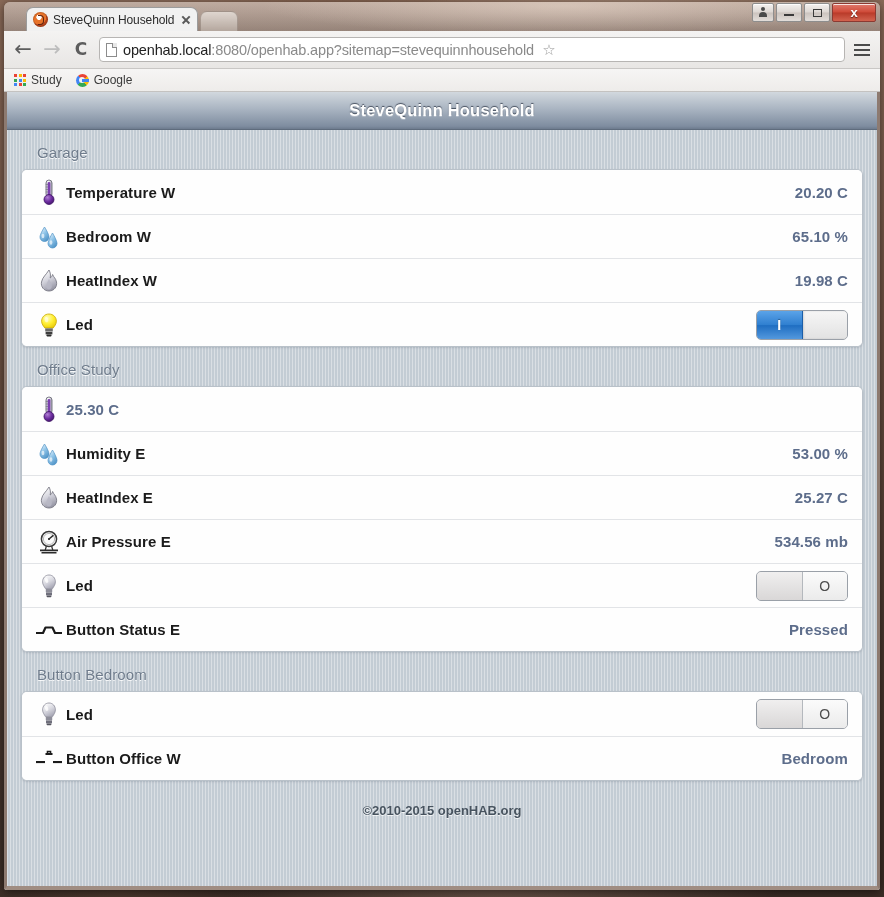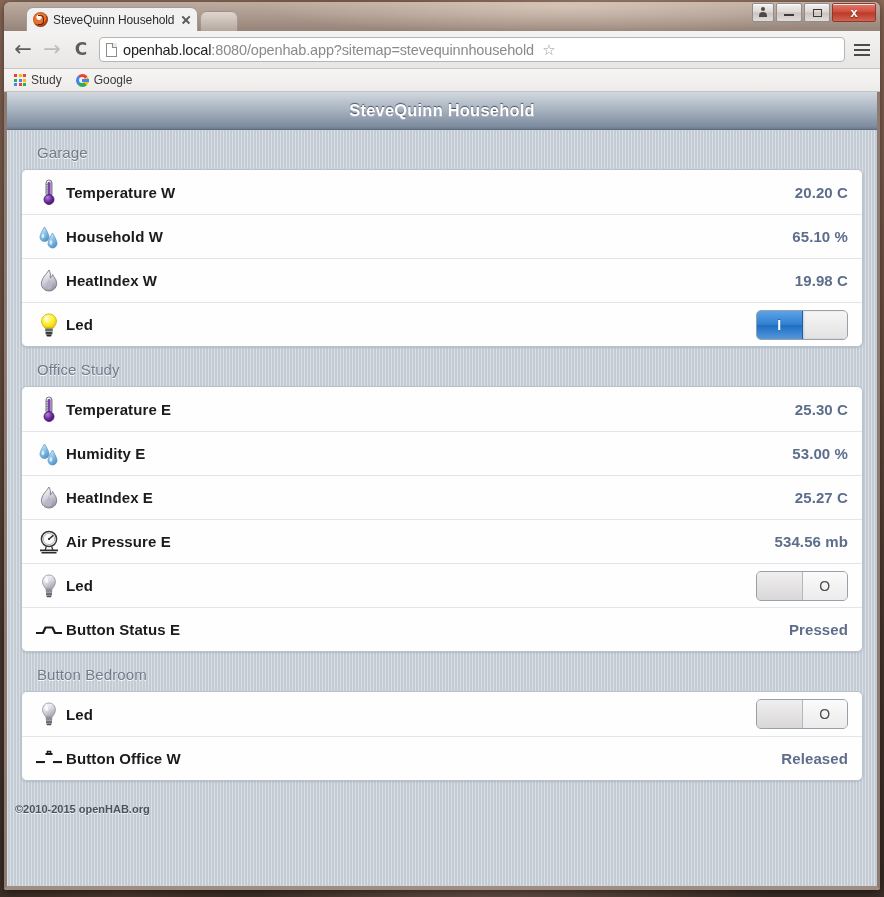--- a/index.html
+++ b/index.html
@@ -356,26 +356,25 @@
     margin: -1px 0 -1px -1px;
     color: transparent;
   }
   .toggle.off .half.right {
     background: linear-gradient(180deg, #fbfbfb 0%, #ebebeb 100%);
     color: #4e4e4e;
     border-left: 1px solid #b4b8bd;
   }
 
   .oh-footer {
-    text-align: left;
-    font-size: 11px; font-weight: bold;
+    text-align: center;
+    font-size: 13px; font-weight: bold;
     color: #47535f;
     padding: 22px 0 12px 0;
     text-shadow: 0 1px 0 rgba(255,255,255,.7);
-    margin-left: 8px;
   }
 </style>
 </head>
 <body>
 
 <div class="wallpaper-blobs"></div>
 
 <div class="browser-window">
 
   <div class="tabstrip">
@@ -491,21 +490,21 @@
                     <stop offset="0.45" stop-color="#8fc4e8"></stop>
                     <stop offset="1" stop-color="#4a8fc4"></stop>
         </linearGradient>
                 </defs>
         <path d="M9.5 4 C9.5 4 5 11 5 14 a4.5 4.5 0 0 0 9 0 C14 11 9.5 4 9.5 4 z" fill="url(#dg)" stroke="#4a8fc4" stroke-width="0.7"></path>
         <path d="M17.5 10 C17.5 10 13 17.5 13 20.5 a4.5 4.5 0 0 0 9 0 C22 17.5 17.5 10 17.5 10 z" fill="url(#dg)" stroke="#4a8fc4" stroke-width="0.7"></path>
         <ellipse cx="8" cy="13" rx="1.4" ry="2.2" fill="#ffffff" opacity="0.65"></ellipse>
         <ellipse cx="16" cy="19.5" rx="1.4" ry="2.2" fill="#ffffff" opacity="0.65"></ellipse>
       </svg>
             </span>
-            <span class="row-label">Household W</span>
+            <span class="row-label">Bedroom W</span>
             <span class="row-value">65.10 %</span>
           </div>
           <div class="row">
             <span class="row-icon">
               <svg width="28" height="28" viewBox="0 0 28 28">
         <defs>
                   <linearGradient id="fg" x1="0.3" y1="0" x2="0.7" y2="1">
           <stop offset="0" stop-color="#fdfdfd"></stop>
                     <stop offset="0.45" stop-color="#d3d3dc"></stop>
                     <stop offset="1" stop-color="#8f8f9e"></stop>
@@ -558,21 +557,20 @@
                     <stop offset="0.55" stop-color="#6b2b9e"></stop>
                     <stop offset="1" stop-color="#3d1363"></stop>
         </radialGradient>
                 </defs>
         <rect x="10" y="2" width="6" height="17" rx="3" fill="url(#thg)" stroke="#6e6e7c" stroke-width="0.9"></rect>
         <rect x="11.6" y="4" width="2.8" height="14" rx="1.4" fill="#7b3fb0"></rect>
         <circle cx="13" cy="21.5" r="5" fill="url(#tbulb)" stroke="#3d1363" stroke-width="0.8"></circle>
         <path d="M9.8 6.5h2.2M9.8 9h2.2M9.8 11.5h2.2M9.8 14h2.2" stroke="#7b7b88" stroke-width="0.8"></path>
       </svg>
             </span>
-            <span class="row-label">Temperature E</span>
             <span class="row-value">25.30 C</span>
           </div>
           <div class="row">
             <span class="row-icon">
               <svg width="28" height="28" viewBox="0 0 28 28">
         <defs>
                   <linearGradient id="dg" x1="0.2" y1="0" x2="0.8" y2="1">
           <stop offset="0" stop-color="#e8f4fd"></stop>
                     <stop offset="0.45" stop-color="#8fc4e8"></stop>
                     <stop offset="1" stop-color="#4a8fc4"></stop>
@@ -680,21 +678,21 @@
           <div class="row">
             <span class="row-icon">
               <svg width="30" height="20" viewBox="0 0 30 20">
         <path d="M2 13 L11 13" fill="none" stroke="#1b1b1b" stroke-width="2.2"></path>
         <path d="M19 13 L28 13" fill="none" stroke="#1b1b1b" stroke-width="2.2"></path>
         <path d="M11.5 5 L18.5 5" fill="none" stroke="#1b1b1b" stroke-width="2.2"></path>
         <path d="M13.5 5 L13.5 2.5 L16.5 2.5 L16.5 5" fill="none" stroke="#1b1b1b" stroke-width="1.6"></path>
       </svg>
             </span>
             <span class="row-label">Button Office W</span>
-            <span class="row-value">Released</span>
+            <span class="row-value">Bedroom</span>
           </div>
         </div>
       </div>
 
     <div class="oh-footer">©2010-2015 openHAB.org</div>
   </div>
 
 </div>
 
 </body></html>

